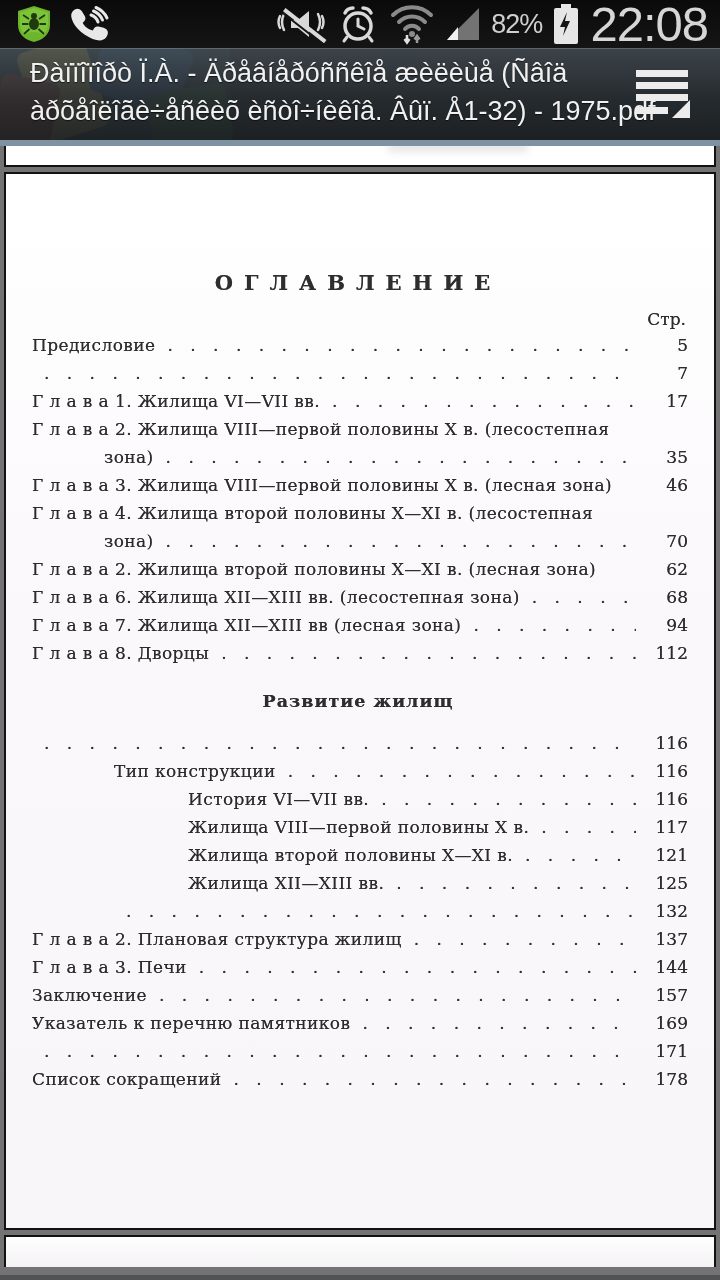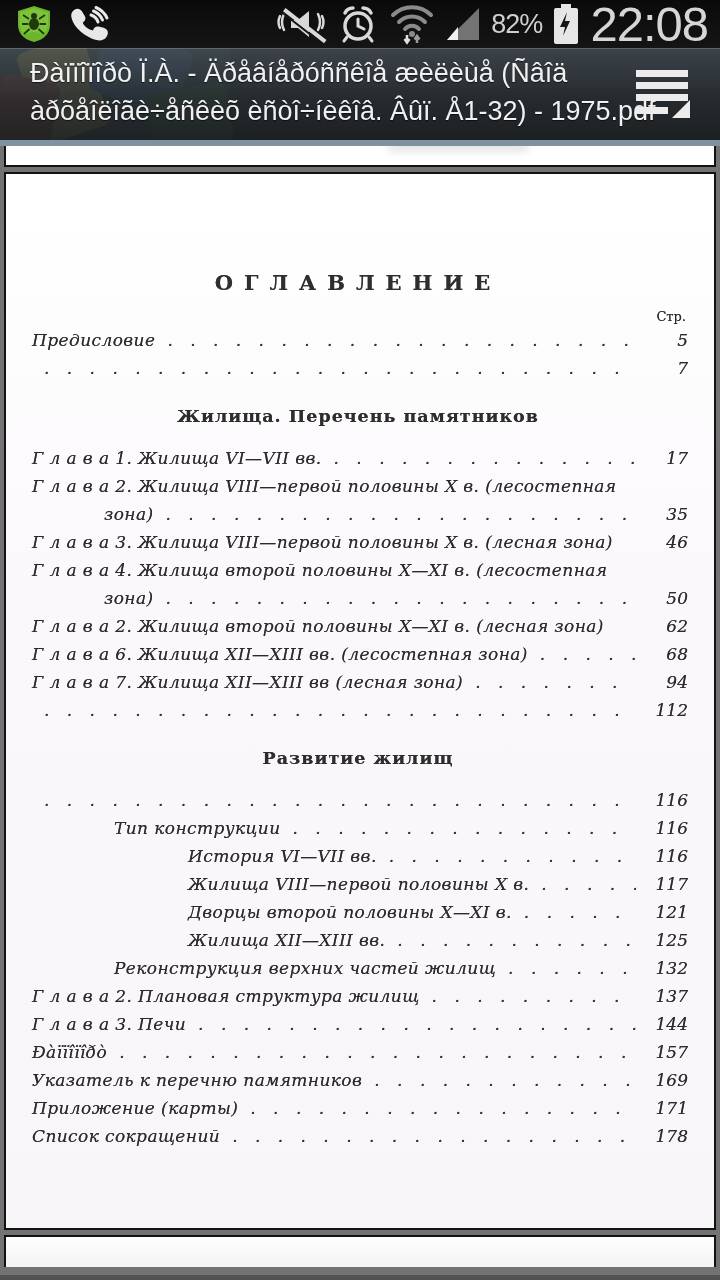--- a/index.html
+++ b/index.html
@@ -67,23 +67,23 @@
     position:absolute;left:22px;right:26px;top:0;
     font-family:"DejaVu Serif","Liberation Serif",serif;
     color:#2b2b2b;font-size:17px;
     text-shadow:0 0 .5px rgba(40,40,40,.7);
   }
   .toc-title{
     text-align:center;font-size:21px;font-weight:bold;letter-spacing:11px;
     margin:96px 0 0 0;color:#2e2e2e;
   }
   .toc-str{
-    text-align:right;font-size:13px;margin:14px 2px 2px 0;font-weight:500;
-  }
-  .toc-row{display:flex;align-items:center;line-height:28px;white-space:nowrap;font-style:italic;}
+    text-align:right;font-size:17px;margin:14px 2px 2px 0;font-weight:500;
+  }
+  .toc-row{display:flex;align-items:center;line-height:28px;white-space:nowrap;}
   .toc-text{flex:0 0 auto;letter-spacing:.4px;}
   .toc-leader{
     flex:1 1 auto;overflow:hidden;white-space:nowrap;
     letter-spacing:6px;margin:0 8px 0 12px;color:#2f2f2f;
   }
   .toc-page{flex:0 0 44px;text-align:right;}
   .toc-heading{
     text-align:center;font-weight:bold;font-size:17.5px;letter-spacing:1px;
     margin:20px 0 14px 0;line-height:28px;color:#2d2d2d;
   }
@@ -183,21 +183,20 @@
     <span class="toc-text">Предисловие</span>
     <span class="toc-leader">. . . . . . . . . . . . . . . . . . . . . . . . . . . . . . . . . . . . . . . . . . . . . . . . . . . . . . . . . . . . </span>
     <span class="toc-page">5</span>
   </div>
 
   <div class="toc-row indent-0">
     <span class="toc-leader">. . . . . . . . . . . . . . . . . . . . . . . . . . . . . . . . . . . . . . . . . . . . . . . . . . . . . . . . . . . . </span>
     <span class="toc-page">7</span>
   </div>
 
-  <div class="toc-heading">Жилища. Перечень памятников</div>
 
   <div class="toc-row indent-0">
     <span class="toc-text">Г л а в а 1. Жилища VI—VII вв.</span>
     <span class="toc-leader">. . . . . . . . . . . . . . . . . . . . . . . . . . . . . . . . . . . . . . . . . . . . . . . . . . . . . . . . . . . . </span>
     <span class="toc-page">17</span>
   </div>
 
   <div class="toc-row indent-0">
     <span class="toc-text">Г л а в а 2. Жилища VIII—первой половины X в. (лесостепная</span>
     <span class="toc-leader"></span>
@@ -218,21 +217,21 @@
 
   <div class="toc-row indent-0">
     <span class="toc-text">Г л а в а 4. Жилища второй половины X—XI в. (лесостепная</span>
     <span class="toc-leader"></span>
     <span class="toc-page"></span>
   </div>
 
   <div class="toc-row indent-3">
     <span class="toc-text">зона)</span>
     <span class="toc-leader">. . . . . . . . . . . . . . . . . . . . . . . . . . . . . . . . . . . . . . . . . . . . . . . . . . . . . . . . . . . . </span>
-    <span class="toc-page">50</span>
+    <span class="toc-page">70</span>
   </div>
 
   <div class="toc-row indent-0">
     <span class="toc-text">Г л а в а 2. Жилища второй половины X—XI в. (лесная зона)</span>
     <span class="toc-leader"></span>
     <span class="toc-page">62</span>
   </div>
 
   <div class="toc-row indent-0">
     <span class="toc-text">Г л а в а 6. Жилища XII—XIII вв. (лесостепная зона)</span>
@@ -240,20 +239,21 @@
     <span class="toc-page">68</span>
   </div>
 
   <div class="toc-row indent-0">
     <span class="toc-text">Г л а в а 7. Жилища XII—XIII вв (лесная зона)</span>
     <span class="toc-leader">. . . . . . . . . . . . . . . . . . . . . . . . . . . . . . . . . . . . . . . . . . . . . . . . . . . . . . . . . . . . </span>
     <span class="toc-page">94</span>
   </div>
 
   <div class="toc-row indent-0">
+    <span class="toc-text">Г л а в а 8. Дворцы</span>
     <span class="toc-leader">. . . . . . . . . . . . . . . . . . . . . . . . . . . . . . . . . . . . . . . . . . . . . . . . . . . . . . . . . . . . </span>
     <span class="toc-page">112</span>
   </div>
 
   <div class="toc-heading">Развитие жилищ</div>
 
   <div class="toc-row indent-0">
     <span class="toc-leader">. . . . . . . . . . . . . . . . . . . . . . . . . . . . . . . . . . . . . . . . . . . . . . . . . . . . . . . . . . . . </span>
     <span class="toc-page">116</span>
   </div>
@@ -270,63 +270,61 @@
     <span class="toc-page">116</span>
   </div>
 
   <div class="toc-row indent-2">
     <span class="toc-text">Жилища VIII—первой половины X в.</span>
     <span class="toc-leader">. . . . . . . . . . . . . . . . . . . . . . . . . . . . . . . . . . . . . . . . . . . . . . . . . . . . . . . . . . . . </span>
     <span class="toc-page">117</span>
   </div>
 
   <div class="toc-row indent-2">
-    <span class="toc-text">Дворцы второй половины X—XI в.</span>
+    <span class="toc-text">Жилища второй половины X—XI в.</span>
     <span class="toc-leader">. . . . . . . . . . . . . . . . . . . . . . . . . . . . . . . . . . . . . . . . . . . . . . . . . . . . . . . . . . . . </span>
     <span class="toc-page">121</span>
   </div>
 
   <div class="toc-row indent-2">
     <span class="toc-text">Жилища XII—XIII вв.</span>
     <span class="toc-leader">. . . . . . . . . . . . . . . . . . . . . . . . . . . . . . . . . . . . . . . . . . . . . . . . . . . . . . . . . . . . </span>
     <span class="toc-page">125</span>
   </div>
 
   <div class="toc-row indent-1">
-    <span class="toc-text">Реконструкция верхних частей жилищ</span>
     <span class="toc-leader">. . . . . . . . . . . . . . . . . . . . . . . . . . . . . . . . . . . . . . . . . . . . . . . . . . . . . . . . . . . . </span>
     <span class="toc-page">132</span>
   </div>
 
   <div class="toc-row indent-0">
     <span class="toc-text">Г л а в а 2. Плановая структура жилищ</span>
     <span class="toc-leader">. . . . . . . . . . . . . . . . . . . . . . . . . . . . . . . . . . . . . . . . . . . . . . . . . . . . . . . . . . . . </span>
     <span class="toc-page">137</span>
   </div>
 
   <div class="toc-row indent-0">
     <span class="toc-text">Г л а в а 3. Печи</span>
     <span class="toc-leader">. . . . . . . . . . . . . . . . . . . . . . . . . . . . . . . . . . . . . . . . . . . . . . . . . . . . . . . . . . . . </span>
     <span class="toc-page">144</span>
   </div>
 
   <div class="toc-row indent-0">
-    <span class="toc-text">Ðàïïîïîðò</span>
+    <span class="toc-text">Заключение</span>
     <span class="toc-leader">. . . . . . . . . . . . . . . . . . . . . . . . . . . . . . . . . . . . . . . . . . . . . . . . . . . . . . . . . . . . </span>
     <span class="toc-page">157</span>
   </div>
 
   <div class="toc-row indent-0">
     <span class="toc-text">Указатель к перечню памятников</span>
     <span class="toc-leader">. . . . . . . . . . . . . . . . . . . . . . . . . . . . . . . . . . . . . . . . . . . . . . . . . . . . . . . . . . . . </span>
     <span class="toc-page">169</span>
   </div>
 
   <div class="toc-row indent-0">
-    <span class="toc-text">Приложение (карты)</span>
     <span class="toc-leader">. . . . . . . . . . . . . . . . . . . . . . . . . . . . . . . . . . . . . . . . . . . . . . . . . . . . . . . . . . . . </span>
     <span class="toc-page">171</span>
   </div>
 
   <div class="toc-row indent-0">
     <span class="toc-text">Список сокращений</span>
     <span class="toc-leader">. . . . . . . . . . . . . . . . . . . . . . . . . . . . . . . . . . . . . . . . . . . . . . . . . . . . . . . . . . . . </span>
     <span class="toc-page">178</span>
   </div>
 </div>

